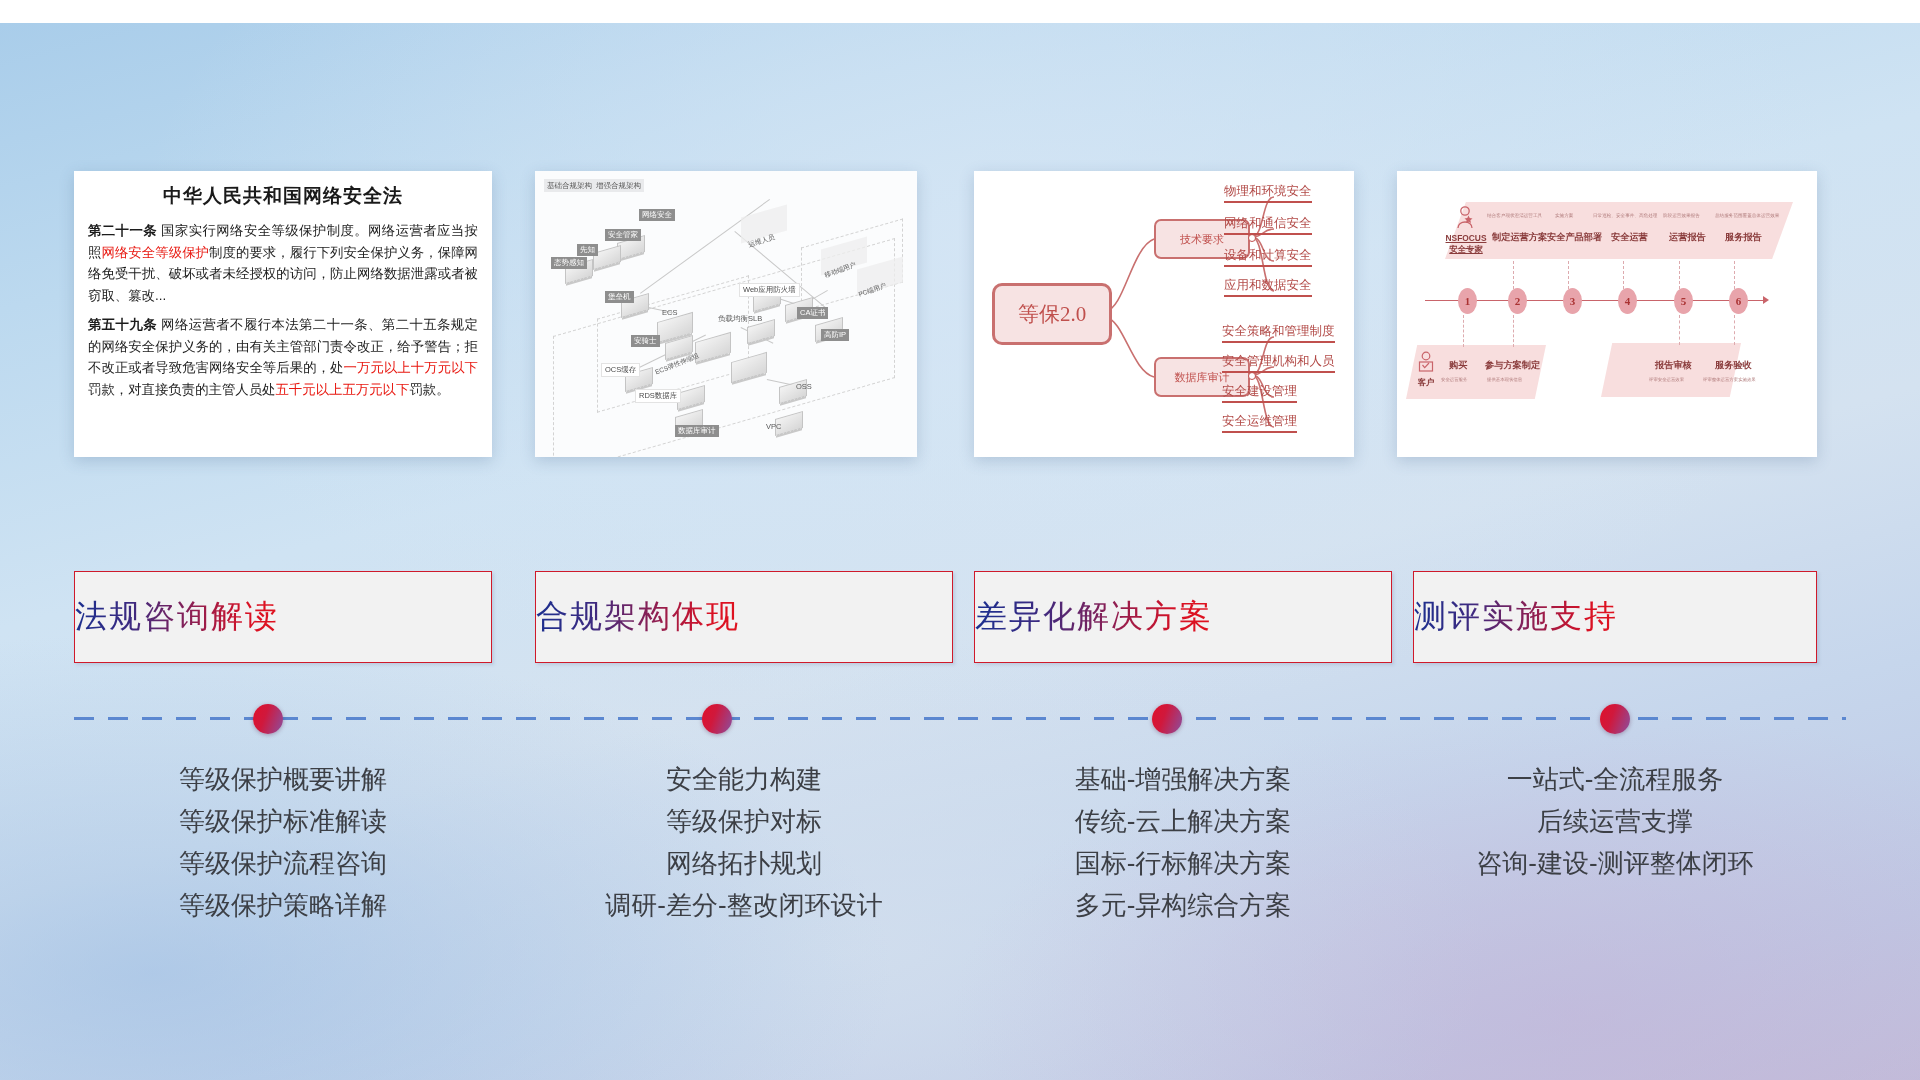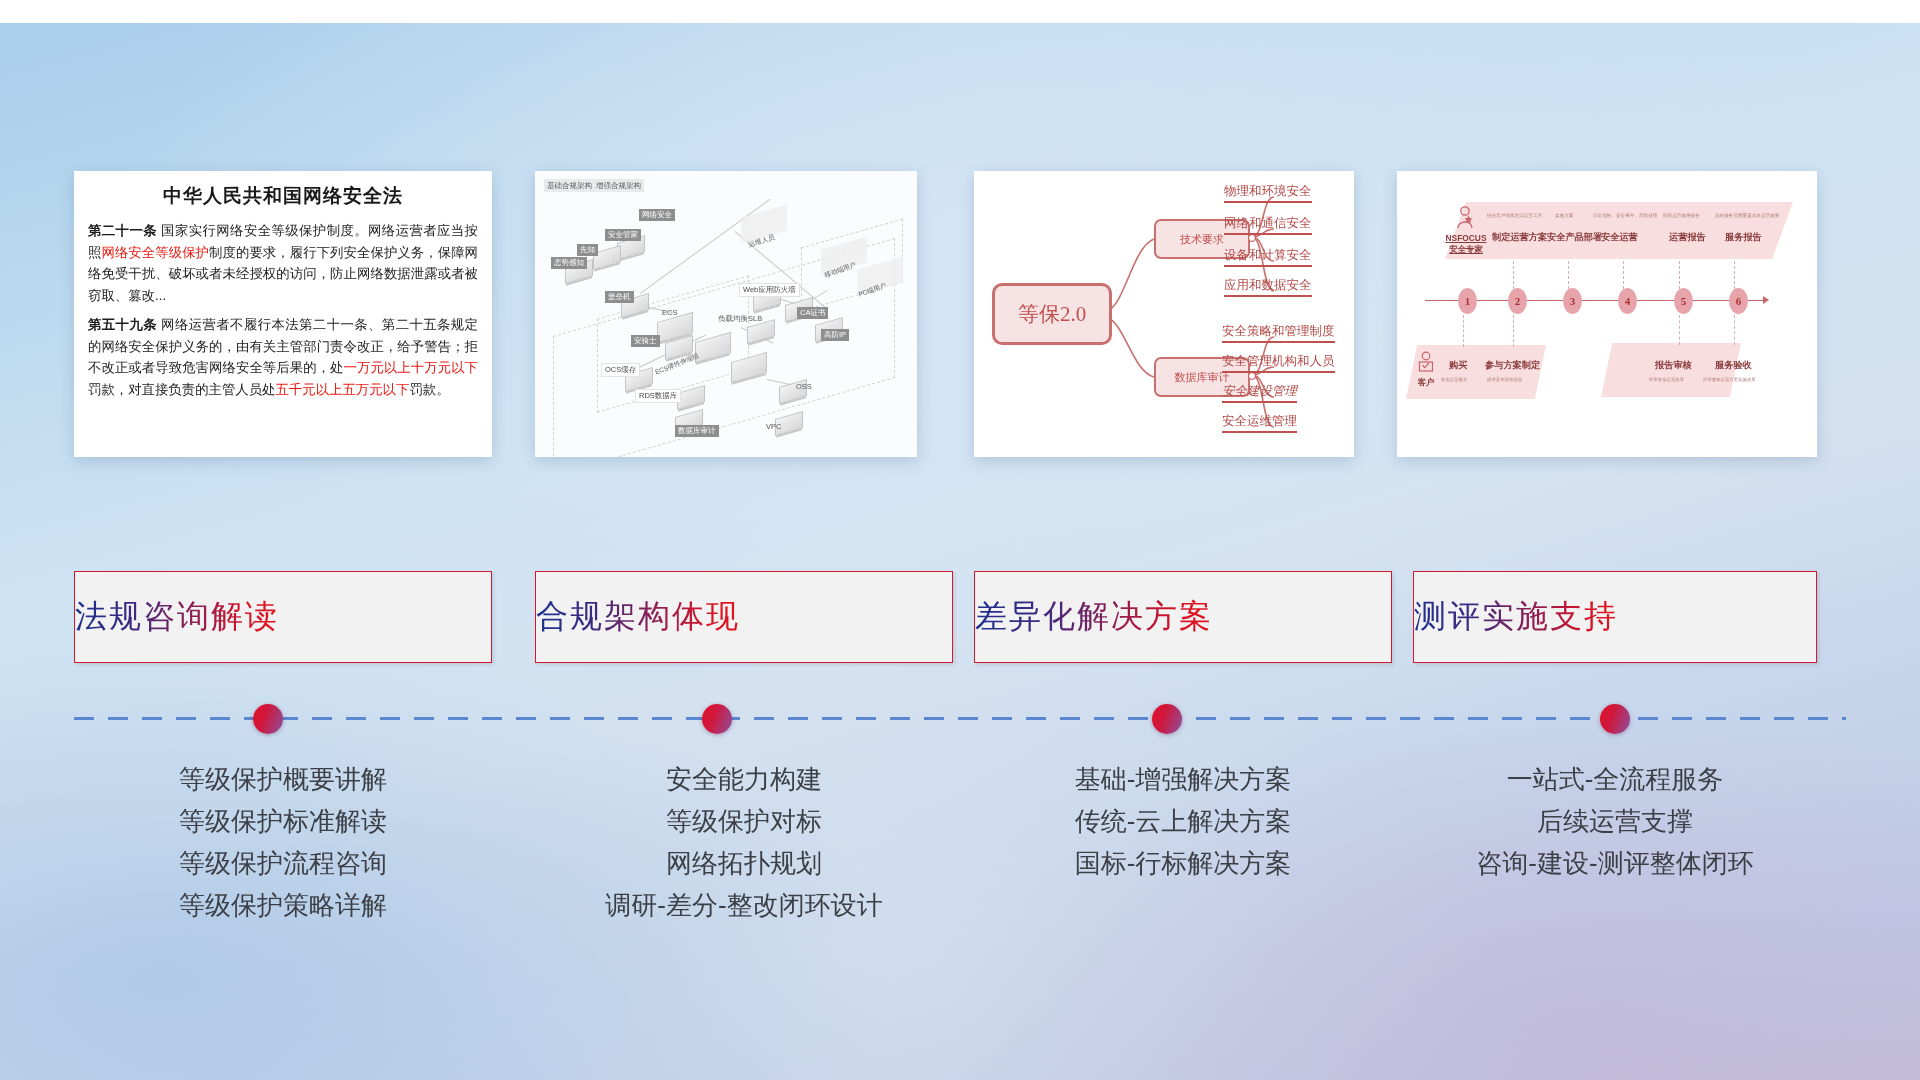--- a/index.html
+++ b/index.html
@@ -352,21 +352,21 @@
       <div class="mind-dot" style="left:274px; top:63px;"></div>
       <div class="mind-leaf" style="left:250px; top:12px;">物理和环境安全</div>
       <div class="mind-leaf" style="left:250px; top:44px;">网络和通信安全</div>
       <div class="mind-leaf" style="left:250px; top:76px;">设备和计算安全</div>
       <div class="mind-leaf" style="left:250px; top:106px;">应用和数据安全</div>
 
       <div class="mind-node mind-branch" id="mind-mgmt">数据库审计</div>
       <div class="mind-dot" style="left:274px; top:201px;"></div>
       <div class="mind-leaf" style="left:248px; top:152px;">安全策略和管理制度</div>
       <div class="mind-leaf" style="left:248px; top:182px;">安全管理机构和人员</div>
-      <div class="mind-leaf" style="left:248px; top:212px;font-style:italic;">安全建设管理</div>
+      <div class="mind-leaf" style="left:248px; top:212px;">安全建设管理</div>
       <div class="mind-leaf" style="left:248px; top:242px;">安全运维管理</div>
     </div>
 
     <div class="img-card" id="card-flow">
       <div class="flow-canvas">
 
         <div class="flow-band" id="band-top"></div>
         <div class="flow-band" id="band-bl"></div>
         <div class="flow-band" id="band-br"></div>
 
@@ -405,21 +405,21 @@
         <div class="flow-conn" style="left:66px;  top:144px; height:32px;"></div>
         <div class="flow-conn" style="left:116px; top:144px; height:32px;"></div>
         <div class="flow-conn" style="left:282px; top:144px; height:30px;"></div>
         <div class="flow-conn" style="left:337px; top:144px; height:30px;"></div>
 
         <div class="flow-step-sub" style="left:90px;  top:42px;">结合客户现状澄清运营工具</div>
         <div class="flow-step-title" style="left:95px;  top:60px;">制定运营方案</div>
         <div class="flow-step-sub" style="left:158px; top:42px;">实施方案</div>
         <div class="flow-step-title" style="left:150px; top:60px;">安全产品部署</div>
         <div class="flow-step-sub" style="left:196px; top:42px;">日常巡检、安全事件、高危处理</div>
-        <div class="flow-step-title" style="left:204px; top:60px;">安全运营</div>
+        <div class="flow-step-title" style="left:214px; top:60px;">安全运营</div>
         <div class="flow-step-sub" style="left:266px; top:42px;">阶段运营效果报告</div>
         <div class="flow-step-title" style="left:272px; top:60px;">运营报告</div>
         <div class="flow-step-sub" style="left:318px; top:42px;">总结服务范围覆盖总体运营效果</div>
         <div class="flow-step-title" style="left:328px; top:60px;">服务报告</div>
 
         <div class="flow-bottom-title" style="left:52px;  top:188px;">购买</div>
         <div class="flow-bottom-sub" style="left:44px;  top:206px;">安全运营服务</div>
         <div class="flow-bottom-title" style="left:88px;  top:188px;">参与方案制定</div>
         <div class="flow-bottom-sub" style="left:90px;  top:206px;">提供基本现状信息</div>
         <div class="flow-bottom-title" style="left:258px; top:188px;">报告审核</div>
@@ -463,20 +463,21 @@
     <div class="feature-col" id="fcol-1">
       <div>安全能力构建</div>
       <div>等级保护对标</div>
       <div>网络拓扑规划</div>
       <div>调研-差分-整改闭环设计</div>
     </div>
     <div class="feature-col" id="fcol-2">
       <div>基础-增强解决方案</div>
       <div>传统-云上解决方案</div>
       <div>国标-行标解决方案</div>
+      <div>多元-异构综合方案</div>
     </div>
     <div class="feature-col" id="fcol-3">
       <div>一站式-全流程服务</div>
       <div>后续运营支撑</div>
       <div>咨询-建设-测评整体闭环</div>
     </div>
   </div>
 
 </div>
 

